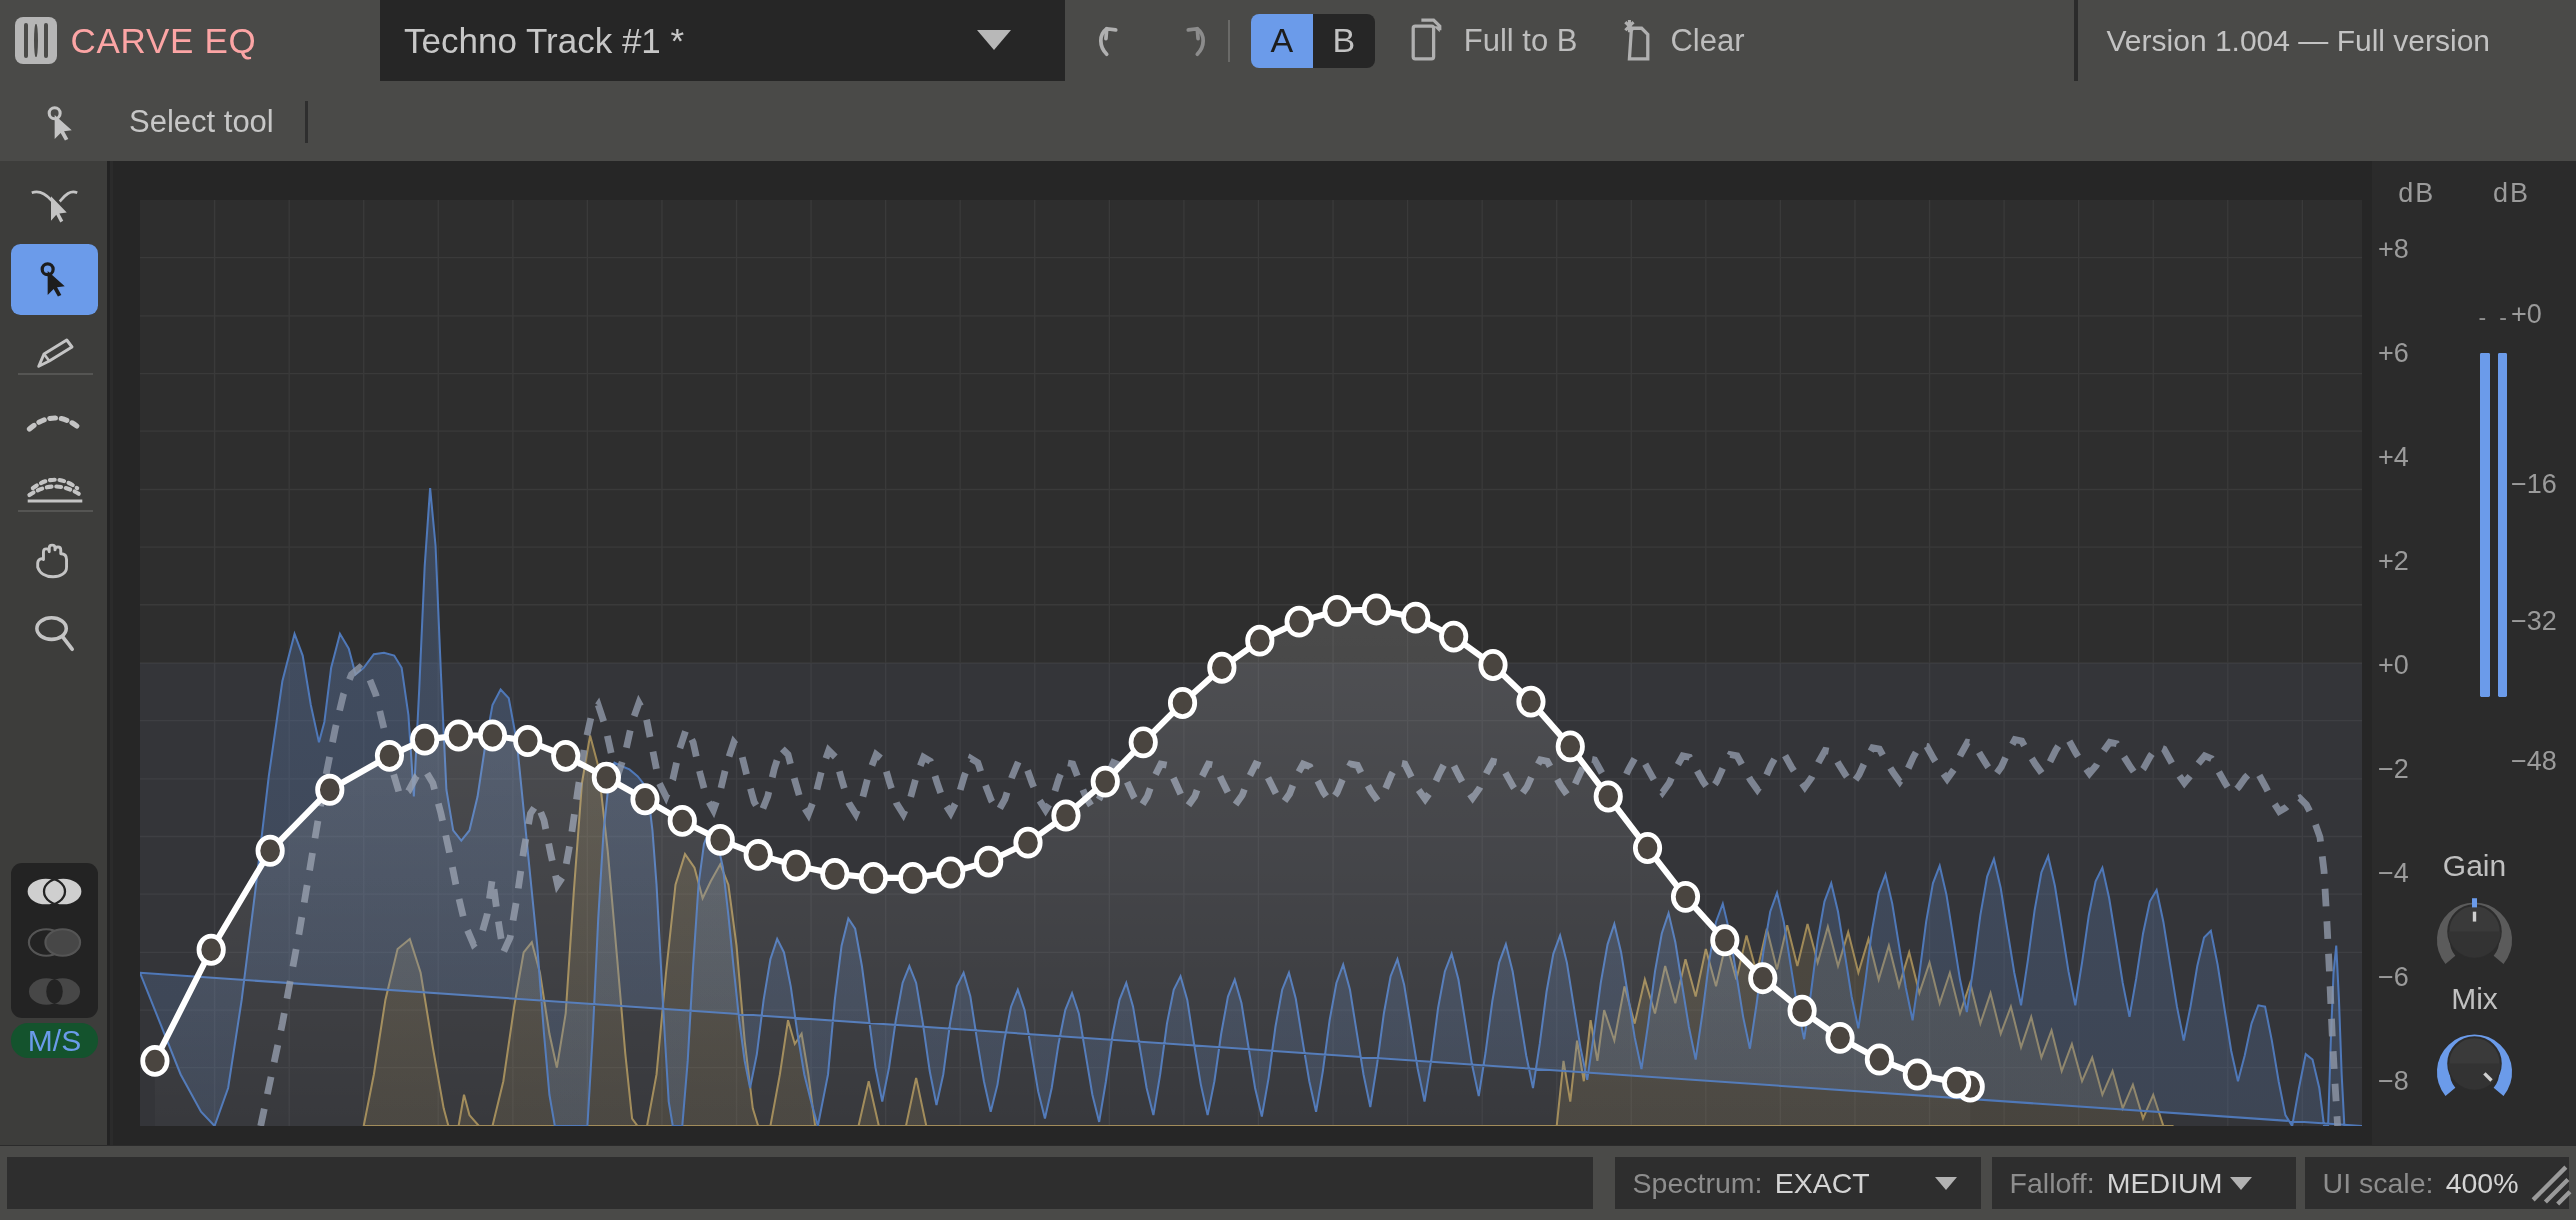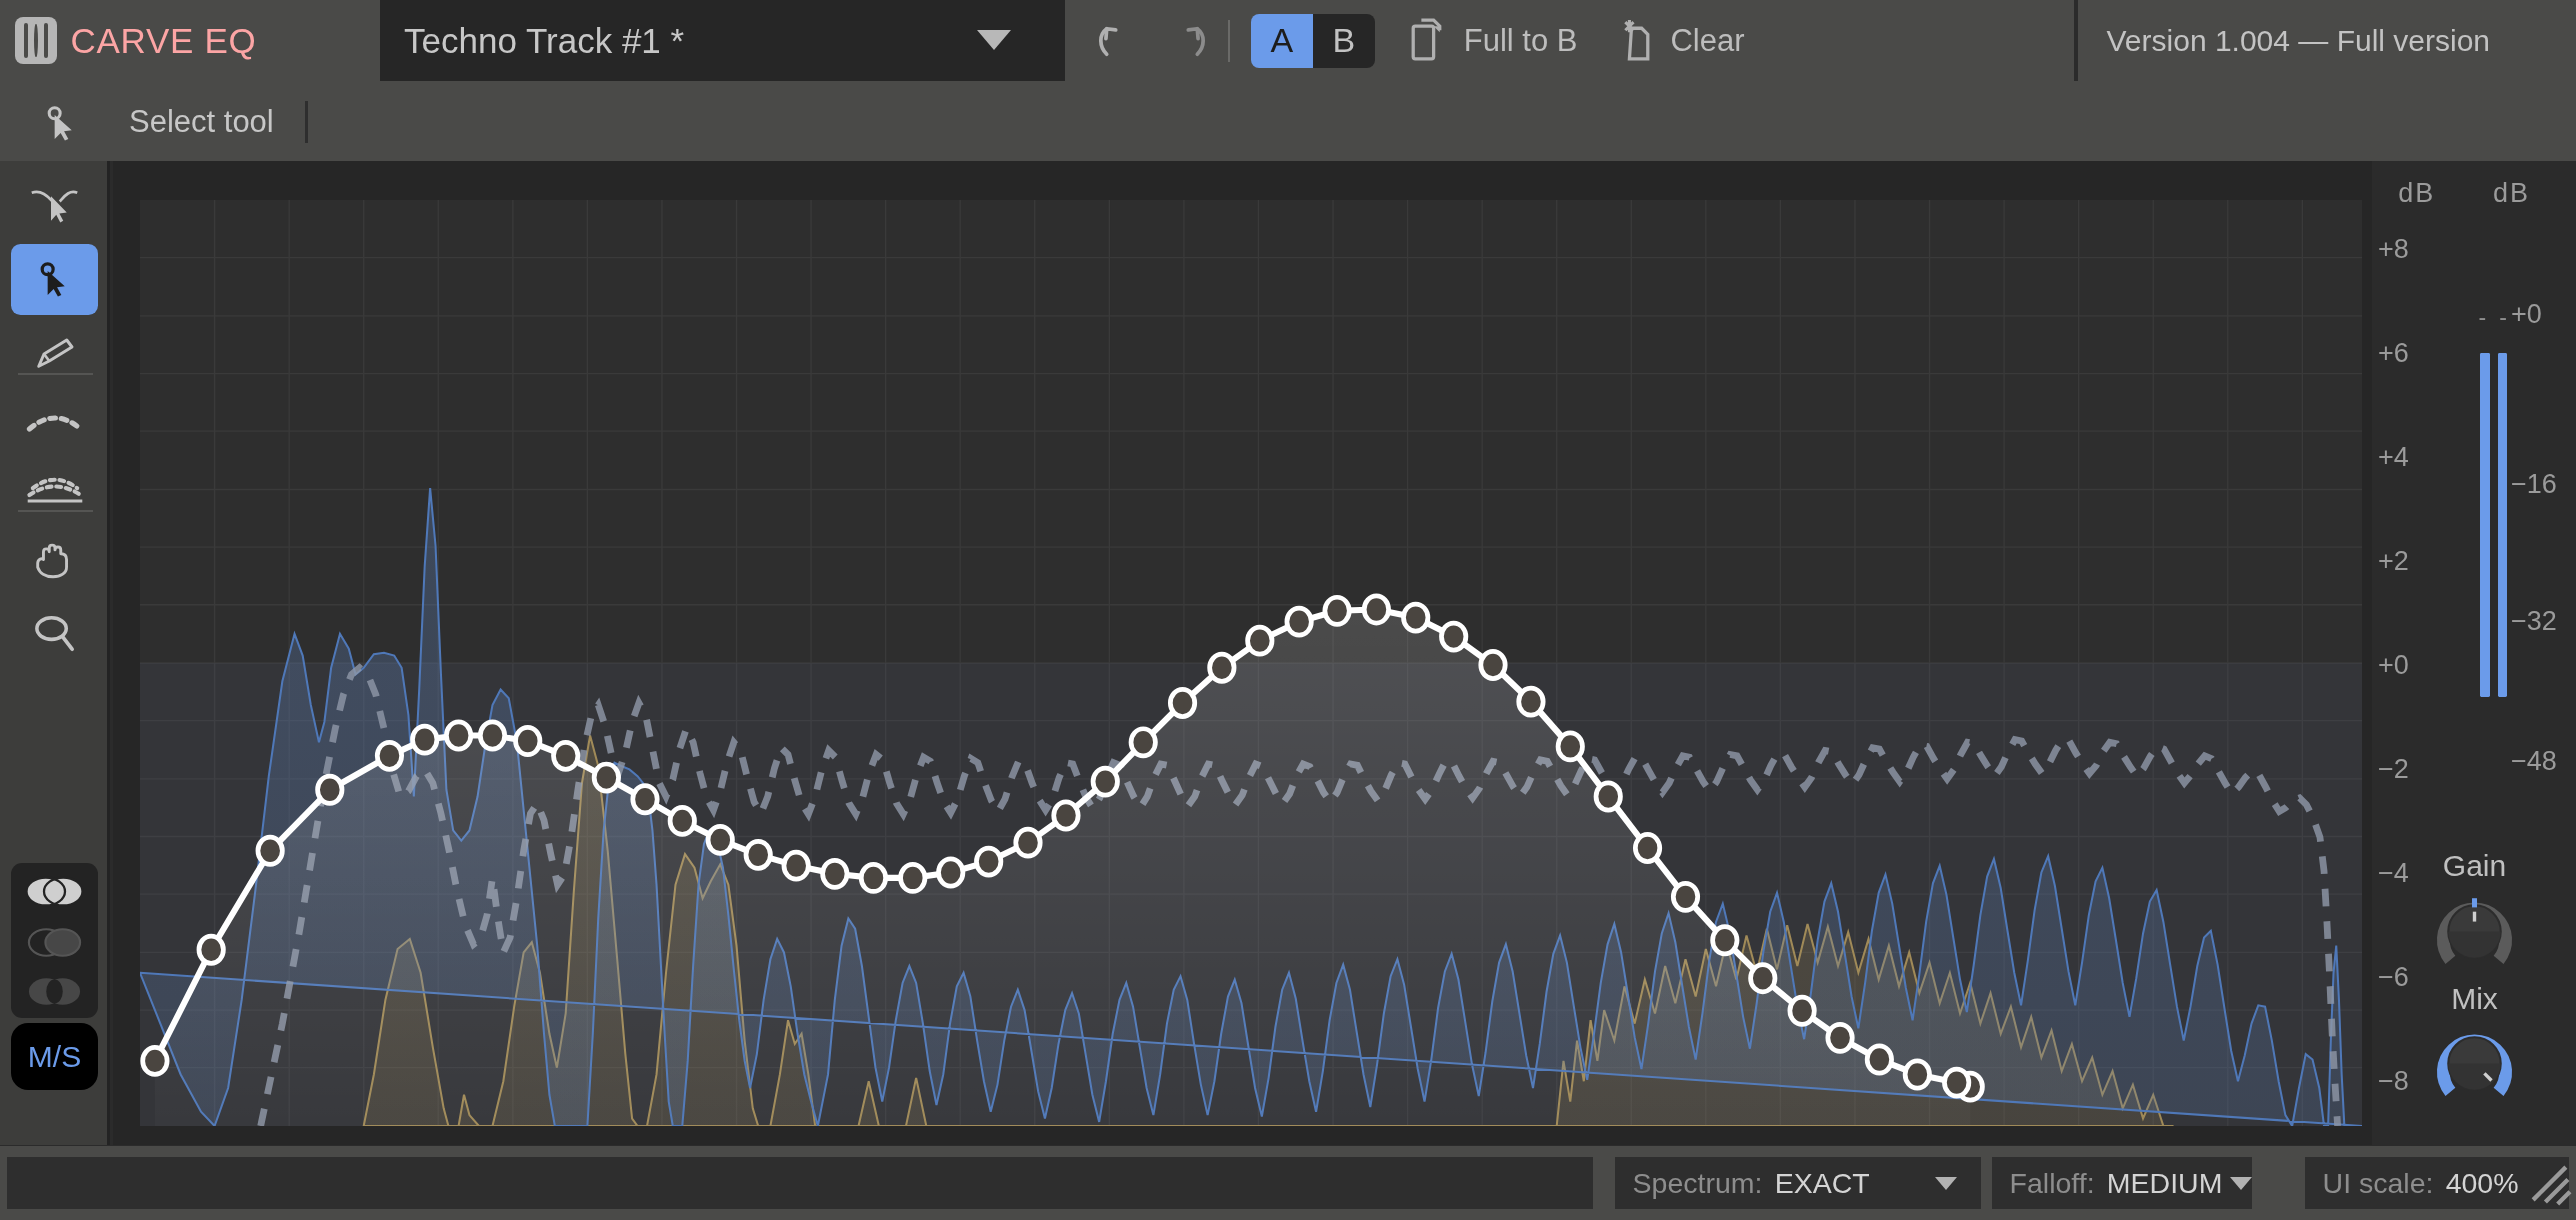--- a/index.html
+++ b/index.html
@@ -51,21 +51,21 @@
 
   
   .rail{position:absolute;left:0;top:161px;width:110px;height:984px;background:#3d3d3b;
         border-right:3.4px solid #232323;box-sizing:border-box;}
   .tool{position:absolute;left:11px;width:87px;height:71px;border-radius:9.5px;
         display:flex;align-items:center;justify-content:center;cursor:pointer;}
   .tool.sel{background:#6b9bea;}
   .rsep{position:absolute;left:17.6px;width:75px;height:2px;background:#555553;}
   .stereogrp{position:absolute;left:11px;top:702px;width:87px;height:155px;background:#232323;border-radius:11px;}
   .sbtn{position:absolute;left:0;width:87px;height:52px;display:flex;align-items:center;justify-content:center;cursor:pointer;}
-  .msbtn{position:absolute;left:11px;top:862px;width:87px;height:67px;background:#000000;border-radius:17px;
+  .msbtn{position:absolute;left:11px;top:862px;width:87px;height:35px;background:#14532d;border-radius:17px;
          display:flex;align-items:center;justify-content:center;cursor:pointer;}
   .msbtn span{font-size:30px;color:#6b9bea;}
 
   
   .chartwrap{position:absolute;left:113px;top:161px;width:2259px;height:984px;background:#262626;}
   .plot{position:absolute;left:27px;top:39px;width:2222px;height:926px;background:#2e2e2e;overflow:hidden;}
   .plot svg{position:absolute;left:0;top:0;}
 
   
   .right{position:absolute;left:2373px;top:161px;width:203px;height:984px;background:#2b2b2b;}
@@ -538,21 +538,21 @@
 
   <div class="bottom">
     <div class="bfill"></div>
 
     <div class="bsel" style="left:1615px;width:366px">
       <span class="k">Spectrum:</span>
       <span class="v">EXACT</span>
       <span class="ar" style="position:absolute;right:24.4px"></span>
     </div>
 
-    <div class="bsel" style="left:1992px;width:260px">
+    <div class="bsel" style="left:1992px;width:304px">
       <span class="k">Falloff:</span>
       <span class="v">MEDIUM</span>
       <span class="ar" style="margin-left:8.1px"></span>
     </div>
 
     <div class="bsel" style="left:2305px;width:264px">
       <span class="k">UI scale:</span>
       <span class="v">400%</span>
     </div>
 

